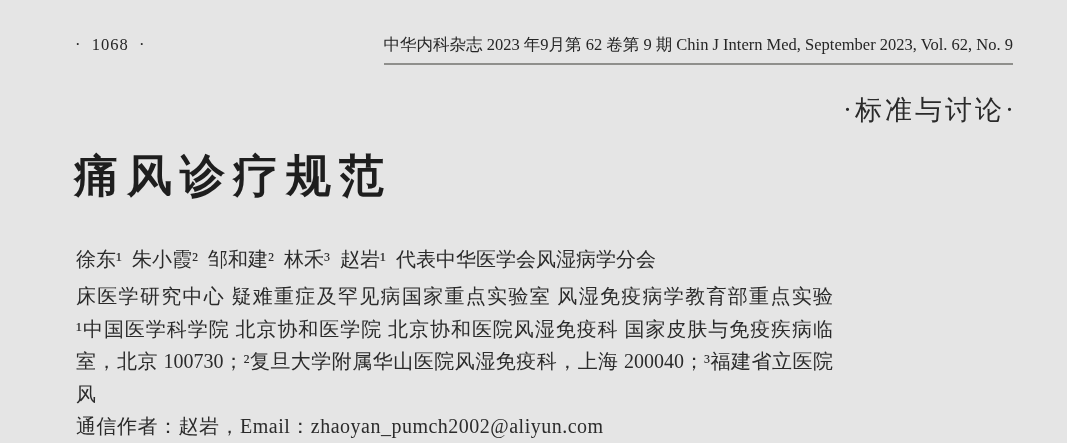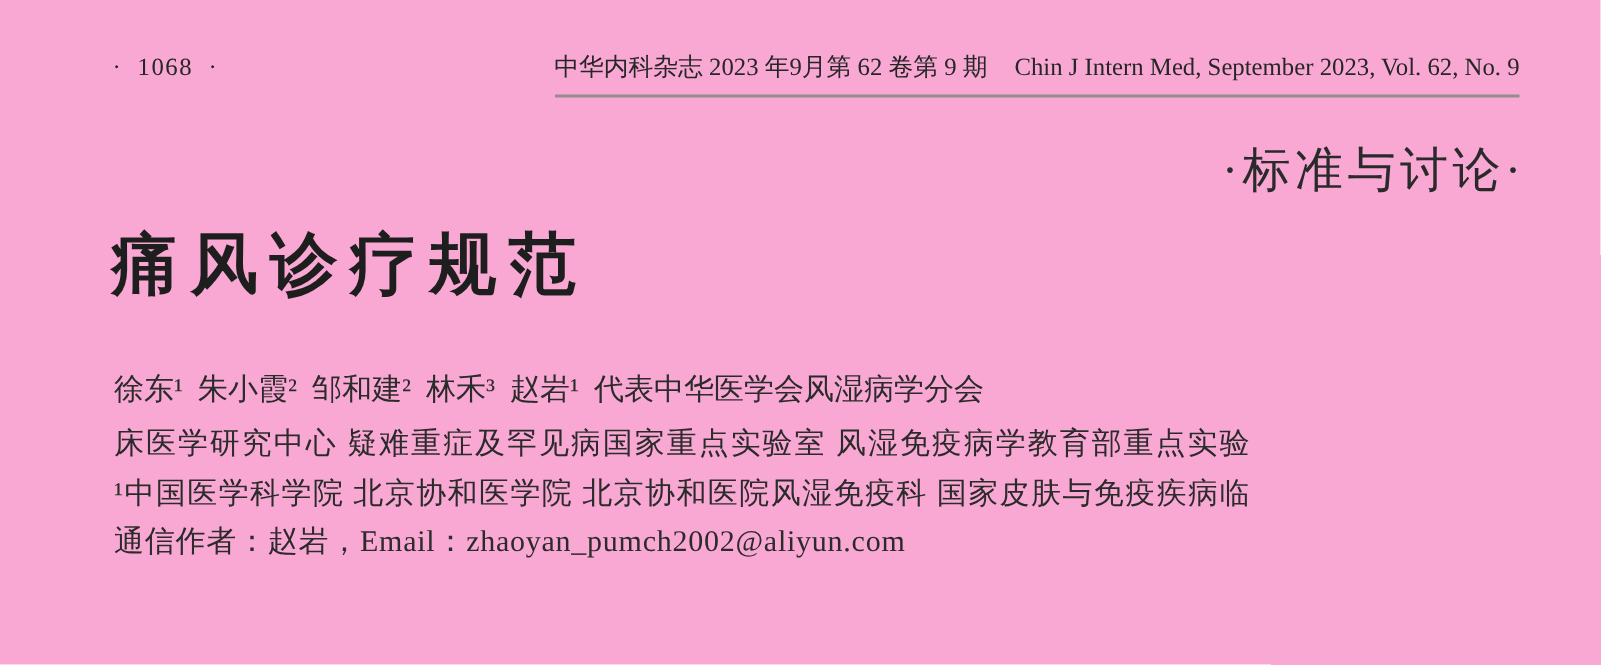--- a/index.html
+++ b/index.html
@@ -4,21 +4,21 @@
 <style>
   html, body {
     margin: 0;
     padding: 0;
     background: #ffffff;
   }
   .page {
     position: relative;
     width: 1067px;
     height: 443px;
-    background: #f9a8d4;
+    background: #e5e5e5;
     color: #262626;
     font-family: "Liberation Serif", "DejaVu Serif", serif;
     overflow: hidden;
   }
   
   .header-row {
     position: absolute;
     top: 34px;
     left: 75px;
     right: 54px;
@@ -34,28 +34,27 @@
   .journal-heading {
     border-bottom: 2.5px solid #8f8f8c;
     padding-bottom: 7px;
     white-space: nowrap;
   }
   .journal-cn {
     font-size: 16.5px;
   }
   .journal-en {
     font-size: 16.5px;
-    margin-left: 14px;
   }
   
   .section-label {
     position: absolute;
     top: 92px;
     right: 50px;
-    font-size: 32px;
+    font-size: 27px;
     letter-spacing: 3px;
     color: #2a2a2a;
   }
   
   .article-title {
     position: absolute;
     top: 146px;
     left: 74px;
     font-size: 45px;
     font-weight: bold;
@@ -104,16 +103,17 @@
 
   <div class="section-label">·标准与讨论·</div>
 
   <h1 class="article-title" style="margin:0;font-family:Liberation Serif, serif;">痛风诊疗规范</h1>
 
   <div class="byline">徐东¹  朱小霞²  邹和建²  林禾³  赵岩¹  代表中华医学会风湿病学分会</div>
 
   <div class="affiliations">
     <div class="affiliation-line just">床医学研究中心 疑难重症及罕见病国家重点实验室 风湿免疫病学教育部重点实验</div>
     <div class="affiliation-line just">¹中国医学科学院 北京协和医学院 北京协和医院风湿免疫科 国家皮肤与免疫疾病临</div>
+    <div class="affiliation-line just">室，北京 100730；²复旦大学附属华山医院风湿免疫科，上海 200040；³福建省立医院风</div>
     <div class="affiliation-line corresponding">通信作者：赵岩，Email：zhaoyan_pumch2002@aliyun.com</div>
   </div>
 
 </div>
 
 </body></html>

